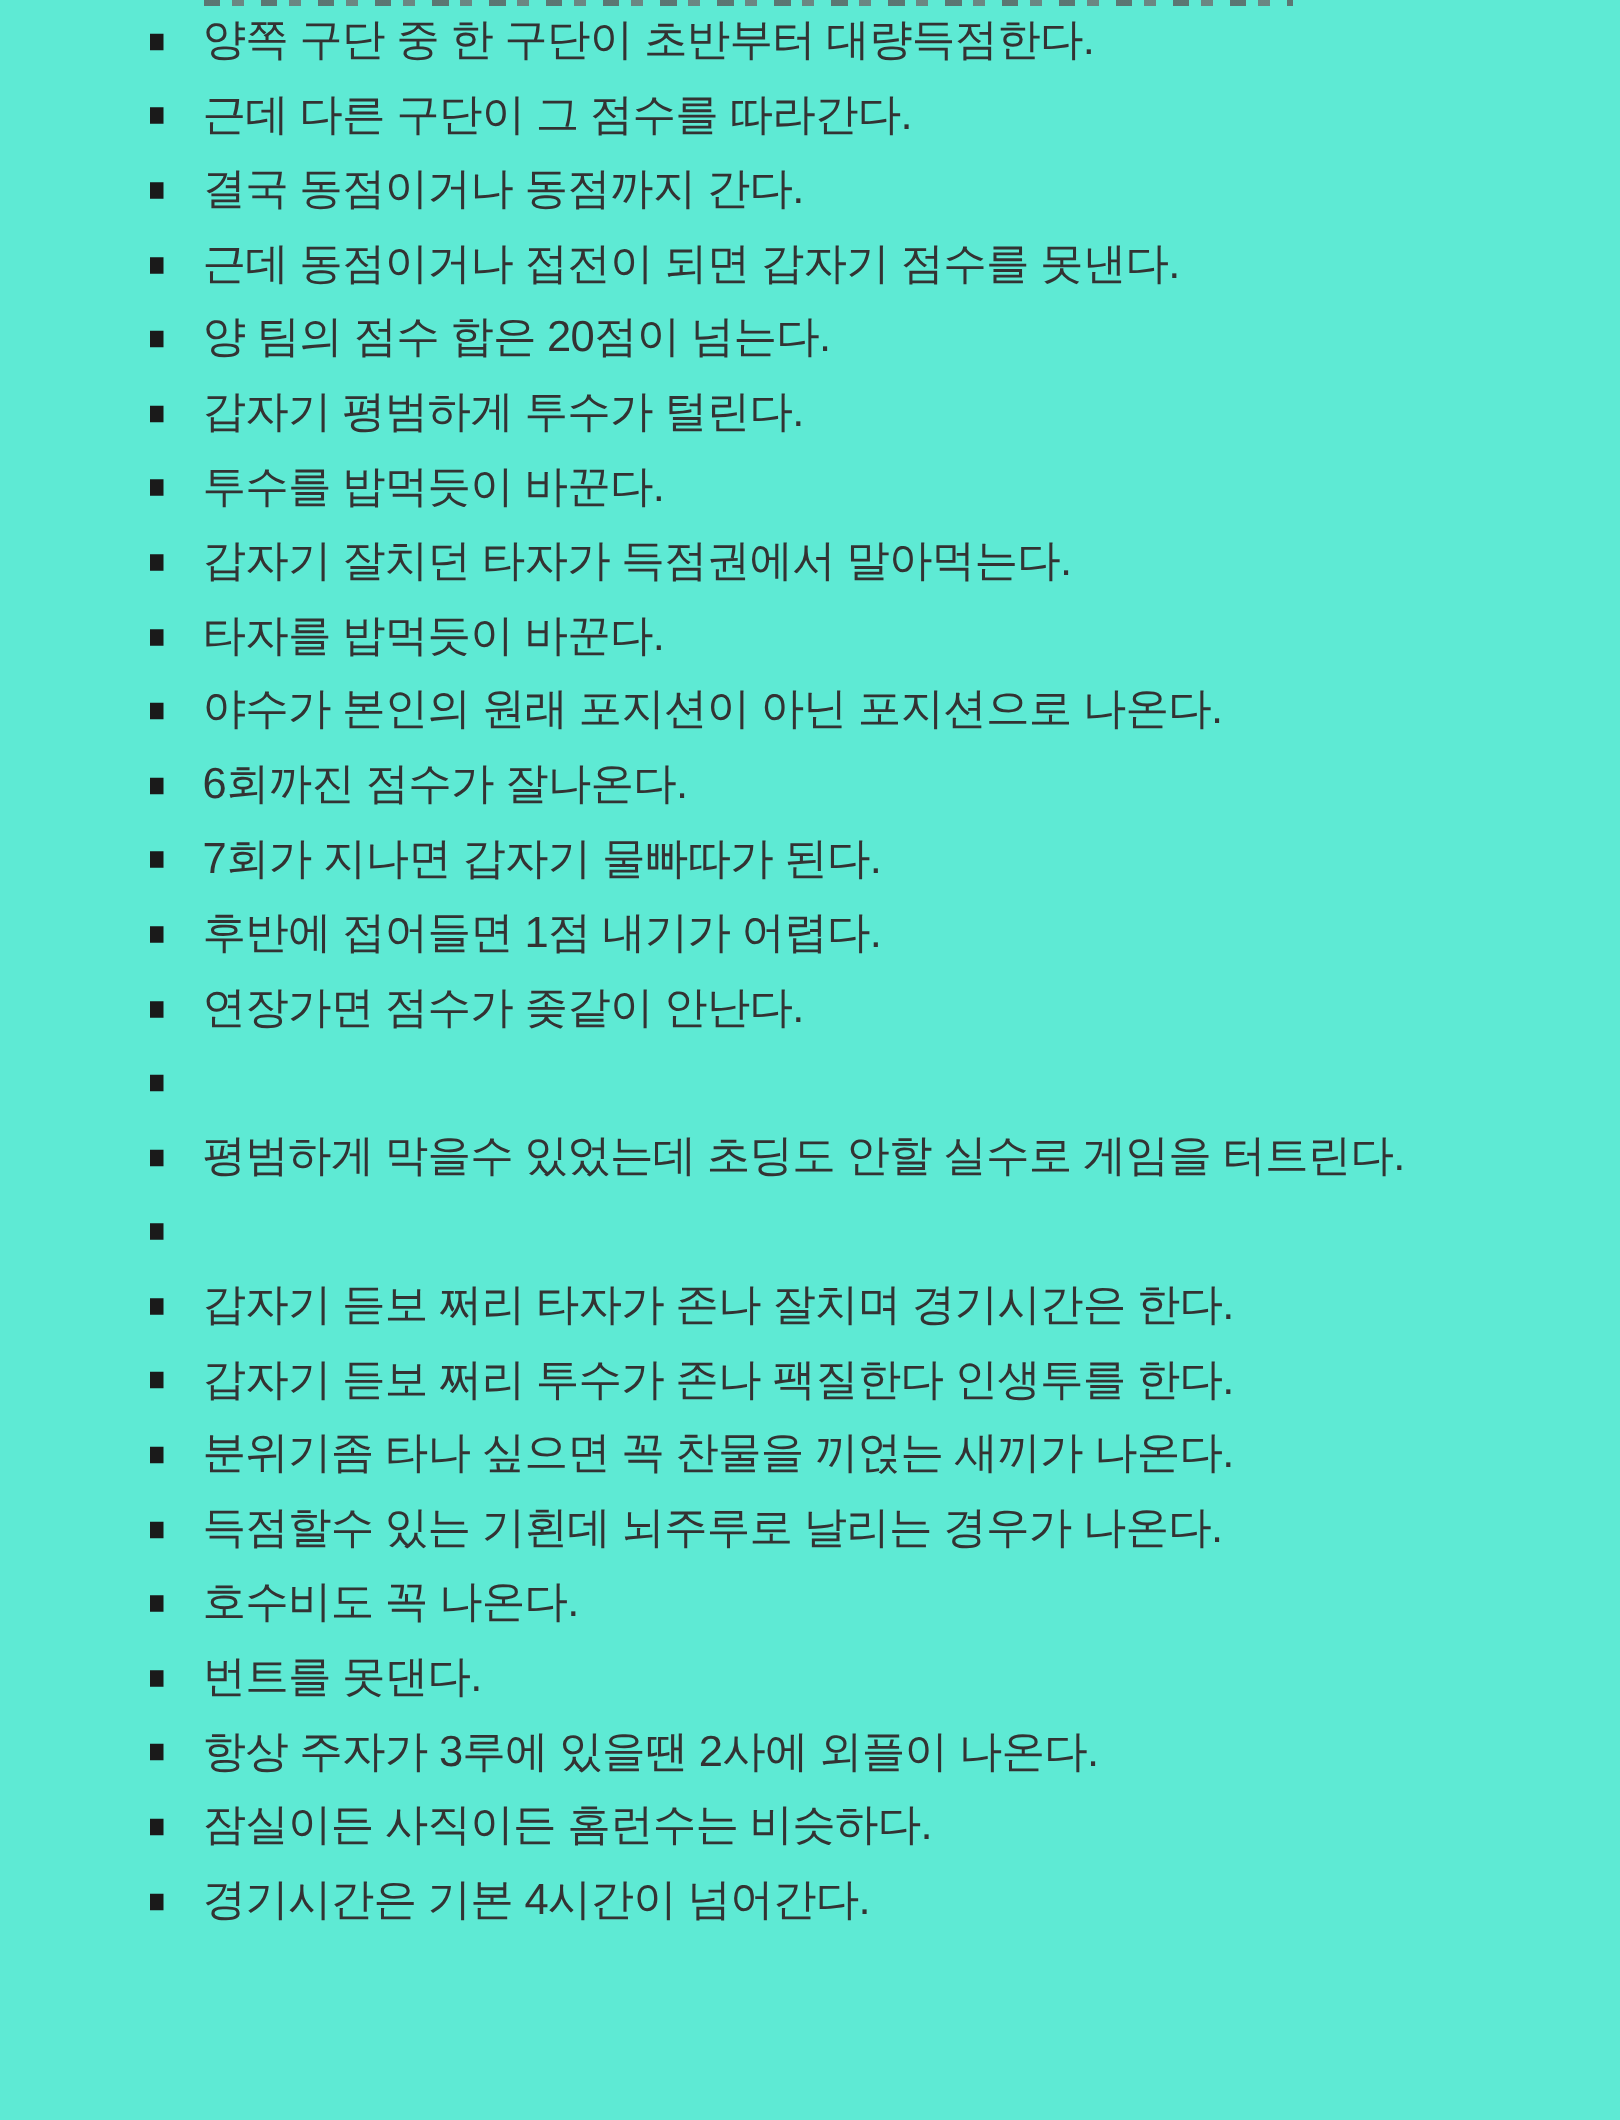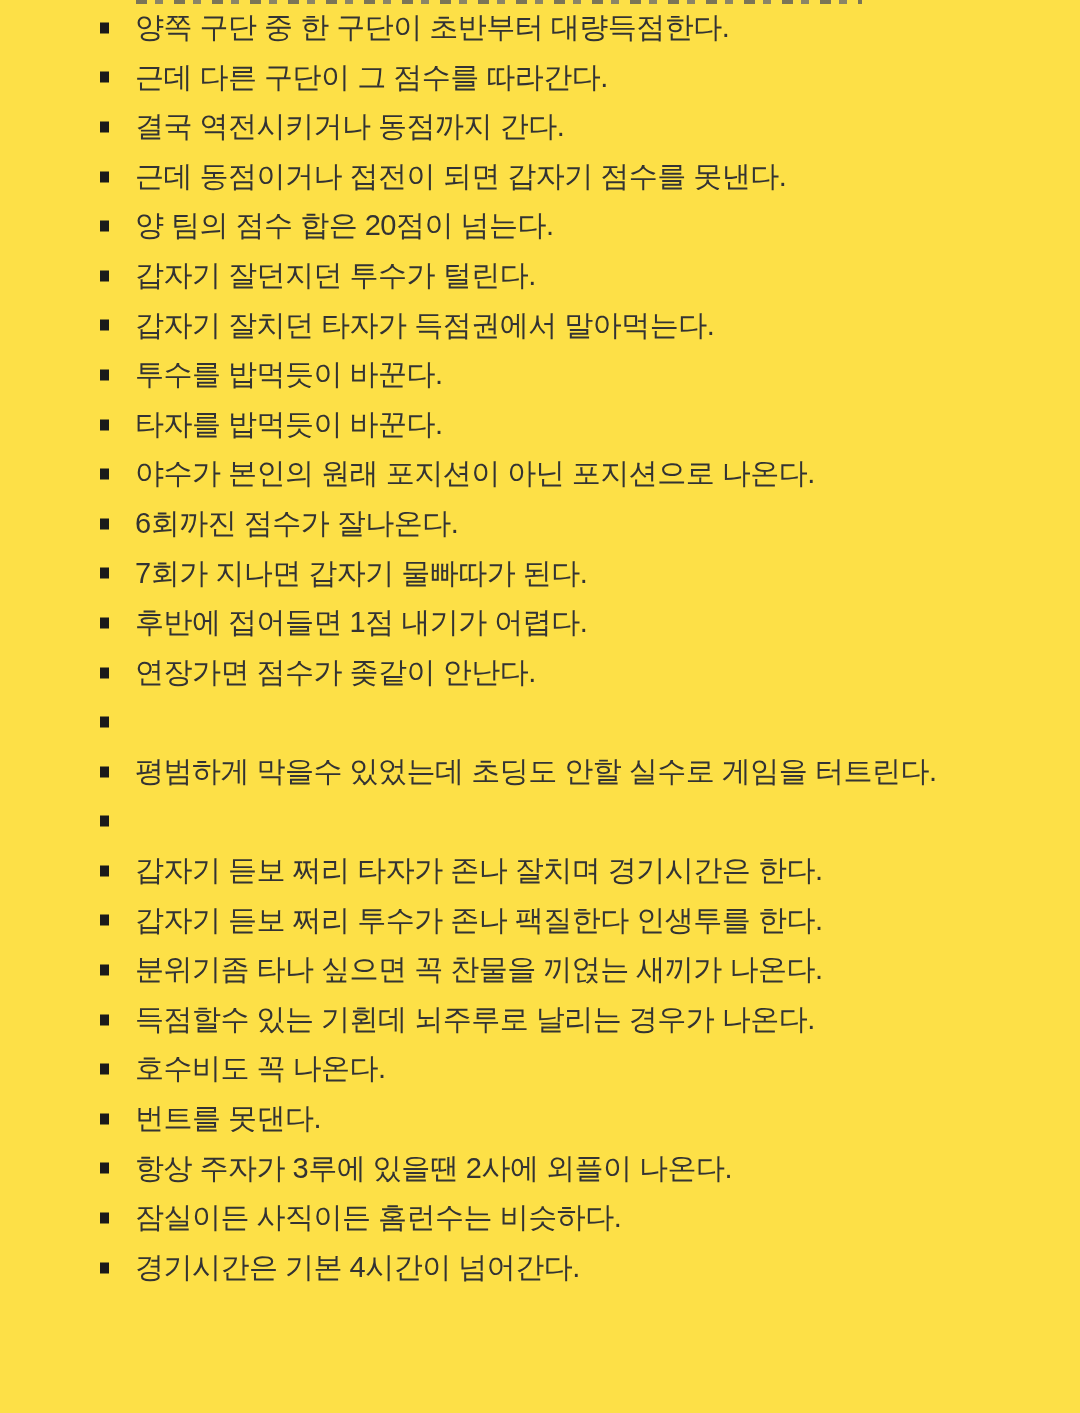--- a/index.html
+++ b/index.html
@@ -4,21 +4,21 @@
 <style>
   html, body {
     margin: 0;
     padding: 0;
     background: #ffffff;
   }
   .page {
     position: relative;
     width: 1080px;
     height: 1413px;
-    background: #fde047;
+    background: #5eead4;
     overflow: hidden;
     font-family: "Liberation Sans", sans-serif;
   }
   
   .top-remnant {
     position: absolute;
     top: 0;
     left: 136px;
     width: 726px;
     height: 4px;
@@ -60,26 +60,26 @@
 </head>
 <body>
 
 <div class="page">
 
   <div class="top-remnant"></div>
 
   <ul class="bullet-list">
     <li><span class="bullet"></span><span>양쪽 구단 중 한 구단이 초반부터 대량득점한다.</span></li>
     <li><span class="bullet"></span><span>근데 다른 구단이 그 점수를 따라간다.</span></li>
-    <li><span class="bullet"></span><span>결국 역전시키거나 동점까지 간다.</span></li>
+    <li><span class="bullet"></span><span>결국 동점이거나 동점까지 간다.</span></li>
     <li><span class="bullet"></span><span>근데 동점이거나 접전이 되면 갑자기 점수를 못낸다.</span></li>
     <li><span class="bullet"></span><span>양 팀의 점수 합은 20점이 넘는다.</span></li>
-    <li><span class="bullet"></span><span>갑자기 잘던지던 투수가 털린다.</span></li>
+    <li><span class="bullet"></span><span>갑자기 평범하게 투수가 털린다.</span></li>
+    <li><span class="bullet"></span><span>투수를 밥먹듯이 바꾼다.</span></li>
     <li><span class="bullet"></span><span>갑자기 잘치던 타자가 득점권에서 말아먹는다.</span></li>
-    <li><span class="bullet"></span><span>투수를 밥먹듯이 바꾼다.</span></li>
     <li><span class="bullet"></span><span>타자를 밥먹듯이 바꾼다.</span></li>
     <li><span class="bullet"></span><span>야수가 본인의 원래 포지션이 아닌 포지션으로 나온다.</span></li>
     <li><span class="bullet"></span><span>6회까진 점수가 잘나온다.</span></li>
     <li><span class="bullet"></span><span>7회가 지나면 갑자기 물빠따가 된다.</span></li>
     <li><span class="bullet"></span><span>후반에 접어들면 1점 내기가 어렵다.</span></li>
     <li><span class="bullet"></span><span>연장가면 점수가 좆같이 안난다.</span></li>
     <li><span class="bullet"></span></li>
     <li><span class="bullet"></span><span>평범하게 막을수 있었는데 초딩도 안할 실수로 게임을 터트린다.</span></li>
     <li><span class="bullet"></span></li>
     <li><span class="bullet"></span><span>갑자기 듣보 쩌리 타자가 존나 잘치며 경기시간은 한다.</span></li>

